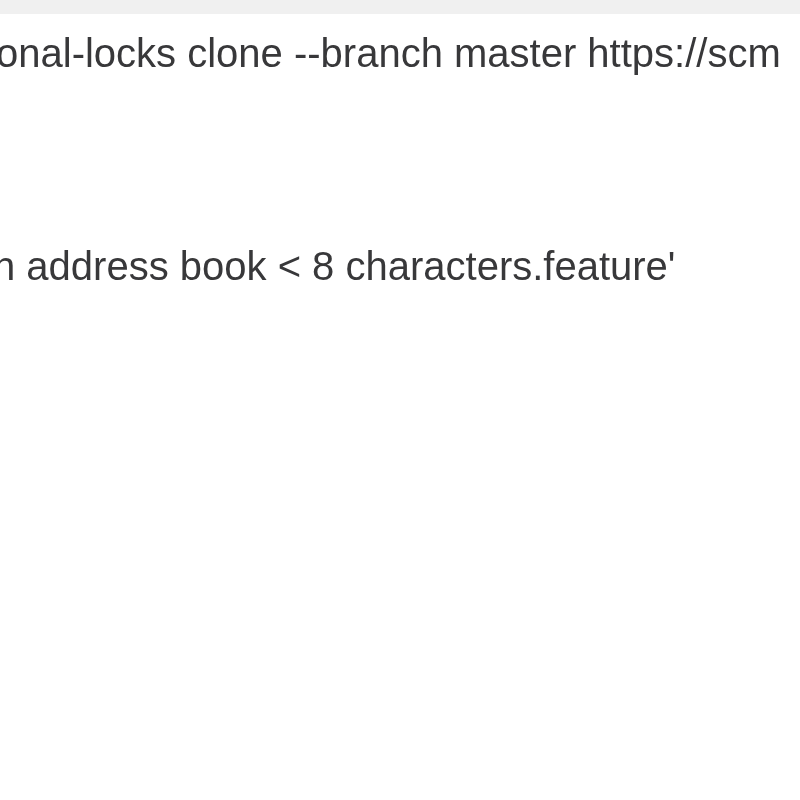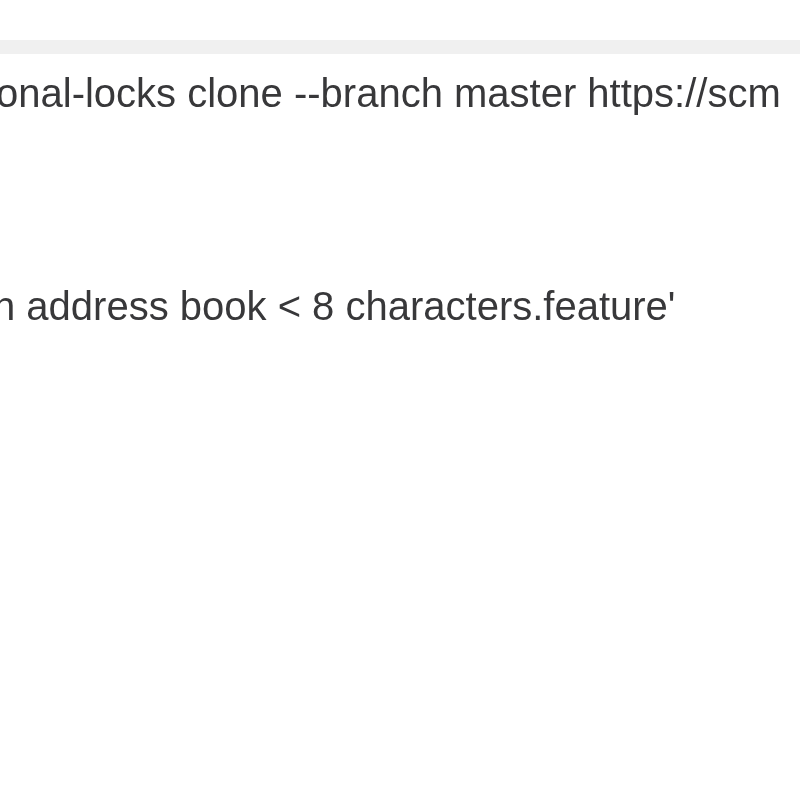--- a/index.html
+++ b/index.html
@@ -14,21 +14,20 @@
     overflow: hidden;
     background: var(--background);
     font-family: "Liberation Sans", "DejaVu Sans", sans-serif;
   }
   .viewport {
     position: relative;
     width: 800px;
     height: 565px;
     overflow: hidden;
     background: var(--background);
-    margin-top: 40px;
   }
   .top-strip {
     position: absolute;
     left: 0;
     top: 0;
     width: 800px;
     height: 14px;
     background: var(--top_strip);
   }
   .text-line {

